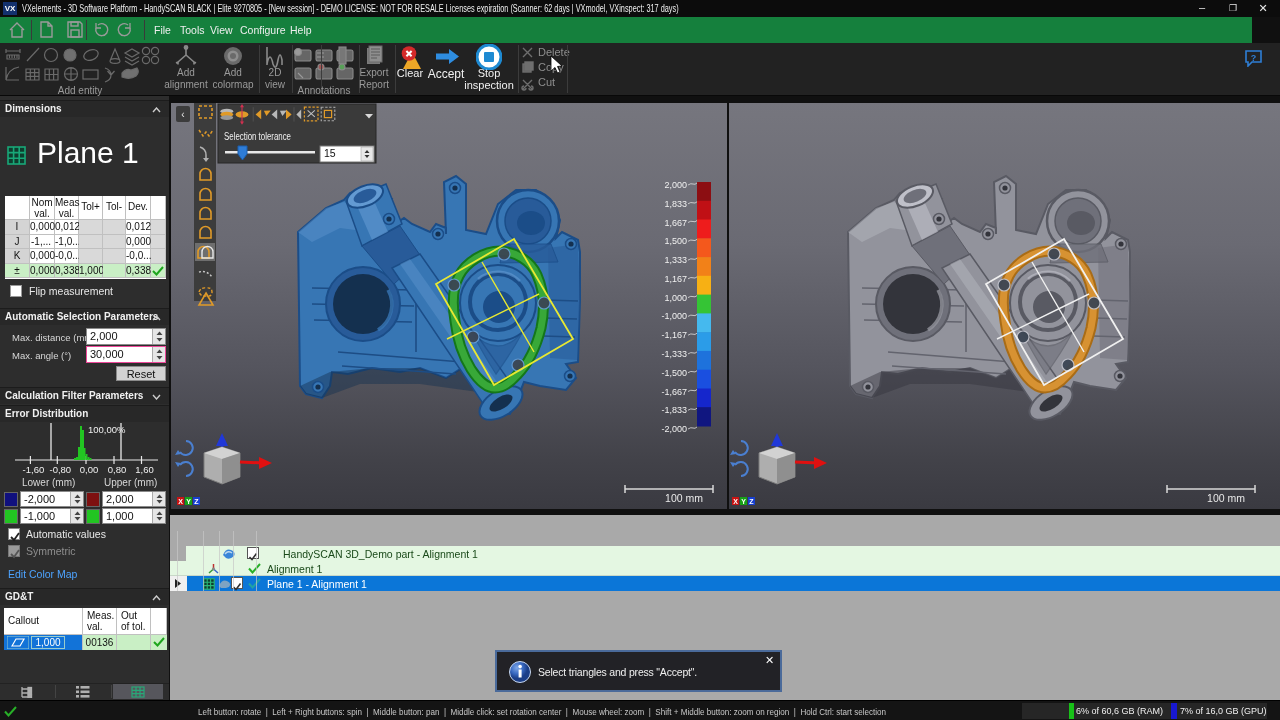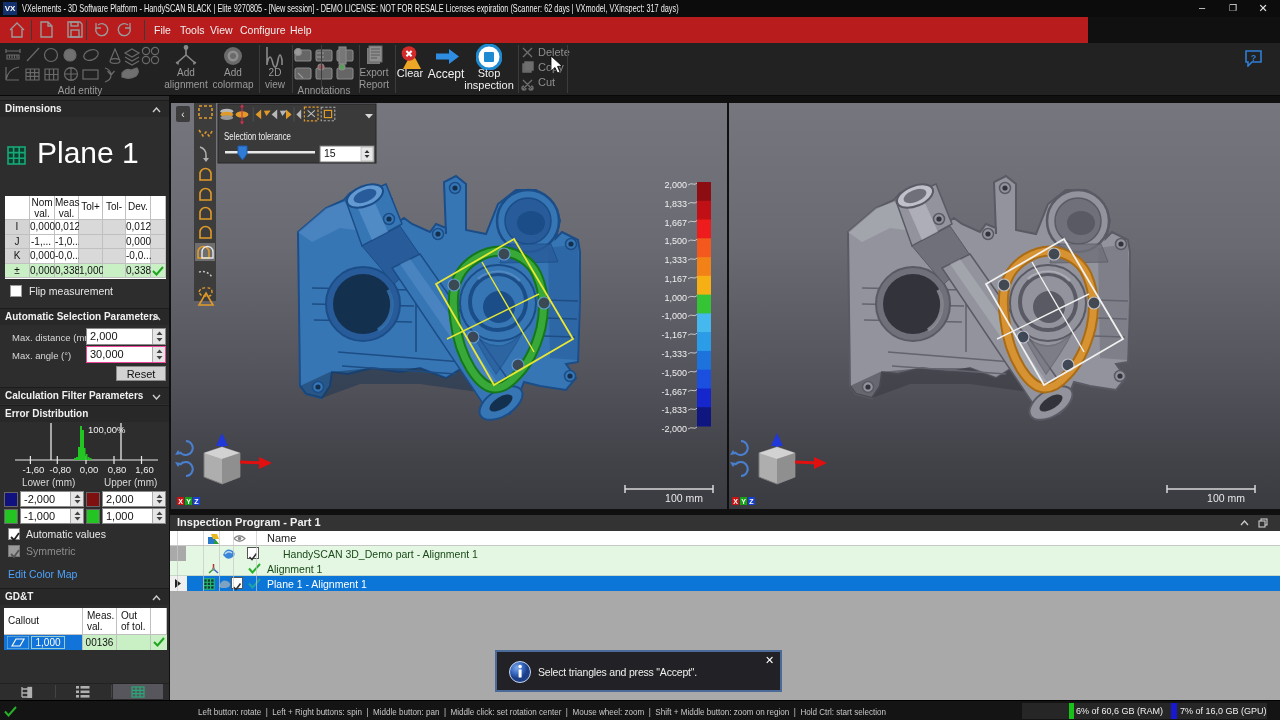--- a/index.html
+++ b/index.html
@@ -8,21 +8,21 @@
 <body>
 
 <div class="abs" style="left:0;top:0;width:1280px;height:17px;background:#0c0c0c">
  <div class="abs" style="left:3px;top:2px;width:14px;height:13px;background:#13316e;color:#fff;font-size:8px;font-weight:bold;text-align:center;line-height:13px">VX</div>
  <div class="abs" style="left:22px;top:2px;font-size:11px;color:#f0f0f0;white-space:nowrap;transform:scaleX(0.665);transform-origin:0 50%">VXelements - 3D Software Platform - HandySCAN BLACK | Elite 9270805 - [New session] - DEMO LICENSE: NOT FOR RESALE Licenses expiration (Scanner: 62 days | VXmodel, VXinspect: 317 days)</div>
  <div class="abs" style="left:1196px;top:0;width:12px;height:17px;color:#e8e8e8;font-size:11px;text-align:center;line-height:15px">–</div>
  <div class="abs" style="left:1227px;top:0;width:12px;height:17px;color:#e8e8e8;font-size:9px;text-align:center;line-height:16px">❐</div>
  <div class="abs" style="left:1257px;top:0;width:12px;height:17px;color:#e8e8e8;font-size:11px;text-align:center;line-height:16px">✕</div>
 </div>
 
-<div class="abs" style="left:0;top:17px;width:1088px;height:26px;background:#b91c1c">
+<div class="abs" style="left:0;top:17px;width:1252px;height:26px;background:#15803d">
 
 <svg class="abs" style="left:8px;top:3px" width="140" height="20" viewBox="0 0 140 20">
  <g stroke="#9a9a9a" stroke-width="1.4" fill="none">
   <path d="M2 10 L9 3 L16 10 M4 9 V17 H14 V9"></path>
   <path d="M33 2 h7 l4 4 v11 h-11 z M40 2 v4 h4"></path>
   <path d="M60 2 h12 l2 2 v13 h-14 z"></path>
         <rect x="63" y="10" width="8" height="7"></rect>
         <rect x="63" y="2" width="7" height="4"></rect>
   <path d="M88 8 a6 6 0 1 0 2 -3"></path>
         <path d="M88 3 v5 h5" stroke-width="1.3"></path>
@@ -615,44 +615,20 @@
           <text x="188.5" y="503.5" fill="#fff" text-anchor="middle">Y</text>
           <rect x="193" y="497" width="7" height="8" fill="#1840d0"></rect>
           <text x="196.5" y="503.5" fill="#fff" text-anchor="middle">Z</text>
         </g>
       </g>
   <path d="M1167 489 L1255 489 M1167 485 L1167 493 M1255 485 L1255 493" stroke="#d8d8d8" stroke-width="1.5" fill="none"></path>
       <text x="1245" y="502" font-family="Liberation Sans, sans-serif" font-size="10.5" fill="#e8e8e8" text-anchor="end">100 mm</text>
  </svg>
 </div>
 <div class="abs" style="left:170px;top:515px;width:1110px;height:185px;background:#a9a9a9">
-    <div class="abs" style="left:0;top:0;width:1110px;height:16px;background:#333333">
- <div class="abs" style="left:7px;top:1px;font-size:11px;font-weight:bold;color:#f0f0f0">Inspection Program - Part 1</div>
- <svg class="abs" style="left:1070px;top:5px" width="9" height="6" viewBox="0 0 9 6">
-        <path d="M1 5 L4.5 1 L8 5" stroke="#ccc" stroke-width="1.3" fill="none"></path>
-      </svg>
- <svg class="abs" style="left:1088px;top:3px" width="10" height="10" viewBox="0 0 10 10">
-        <g stroke="#ccc" stroke-width="1.1" fill="none">
-          <rect x="3" y="1" width="6" height="6"></rect>
-          <rect x="1" y="3" width="6" height="6" fill="#333"></rect>
-        </g>
-      </svg>
-</div>
-    <div class="abs" style="left:0;top:16px;width:1110px;height:15px;background:#ffffff;border-bottom:1px solid #c8c8c8">
- <svg class="abs" style="left:37px;top:2px" width="13" height="12" viewBox="0 0 13 12">
-        <rect x="1" y="4" width="7" height="7" fill="#2878c8"></rect>
-        <path d="M4 1 l6 0 l2 5 l-6 0 z" fill="#e8b820"></path>
-        <path d="M8 6 l4 5 h-5 z" fill="#28a028"></path>
-      </svg>
- <svg class="abs" style="left:63px;top:3px" width="13" height="9" viewBox="0 0 13 9">
-        <path d="M1 4.5 Q6.5 -1 12 4.5 Q6.5 10 1 4.5 Z" fill="none" stroke="#888" stroke-width="1.2"></path>
-        <circle cx="6.5" cy="4.5" r="1.8" fill="#888"></circle>
-      </svg>
- <div class="abs" style="left:97px;top:1px;font-size:11px;color:#222">Name</div>
-</div>
     <div class="abs" style="left:16px;top:31px;width:1110px;height:33px;background:#e4f7e2;border-bottom:1px solid #c8d8c8">
       <svg class="abs" style="left:36px;top:2px" width="14" height="11" viewBox="0 0 14 11">
         <path d="M1 7 Q4 0 9 2 Q14 4 12 8 Q8 12 4 10 Z" fill="#3a86d8"></path>
         <path d="M3 6 q3 -4 7 -1" stroke="#bcd8f0" stroke-width="1.4" fill="none"></path>
       </svg>
 <div class="abs" style="left:61px;top:1px;width:12px;height:12px;background:#fff;border:1px solid #555"><svg width="10" height="10" viewBox="0 0 10 10">
           <path d="M1.5 5 L4 7.5 L8.5 1.5" stroke="#333" stroke-width="1.6" fill="none"></path>
         </svg></div>
       <div class="abs" style="left:97px;top:2px;font-size:10.5px;color:#1a4a1a;font-weight:normal">HandySCAN 3D_Demo part - Alignment 1</div>
     </div>

